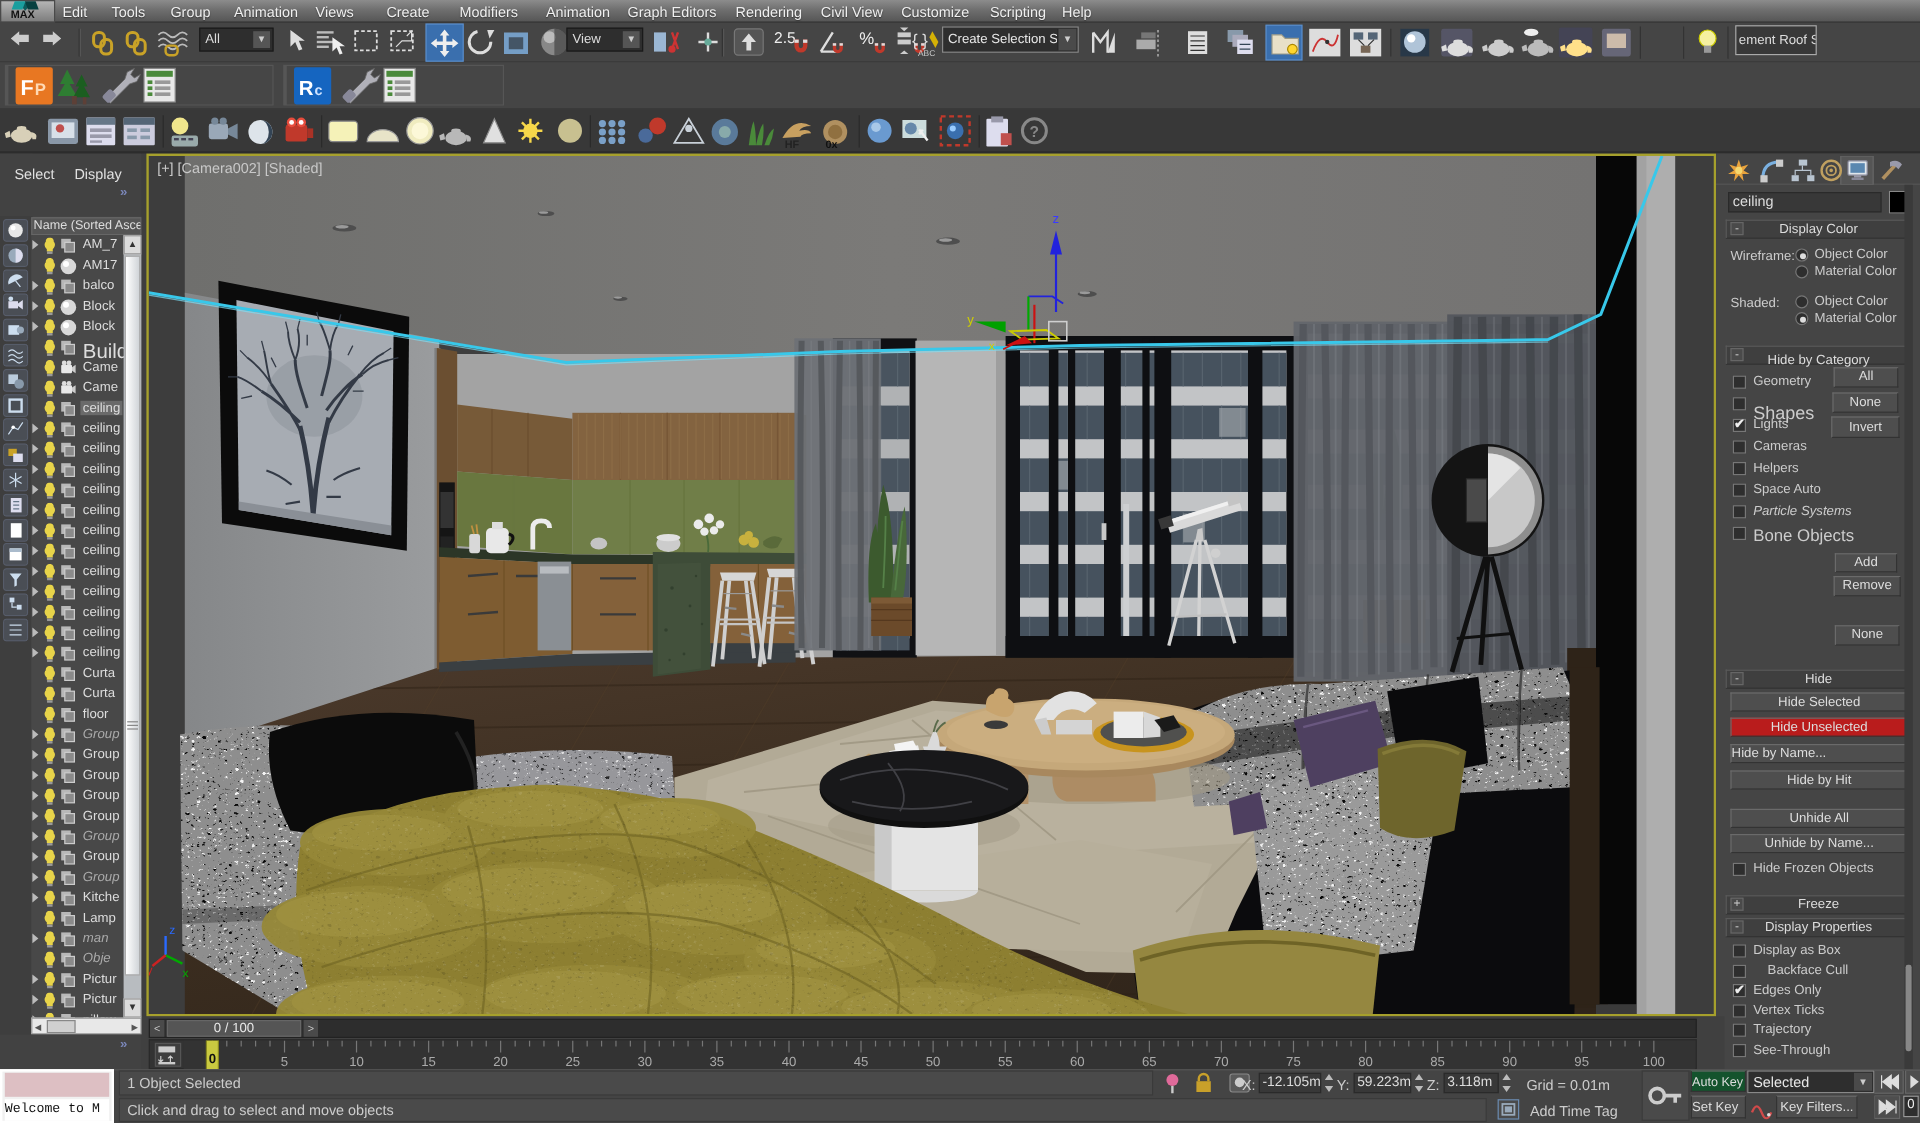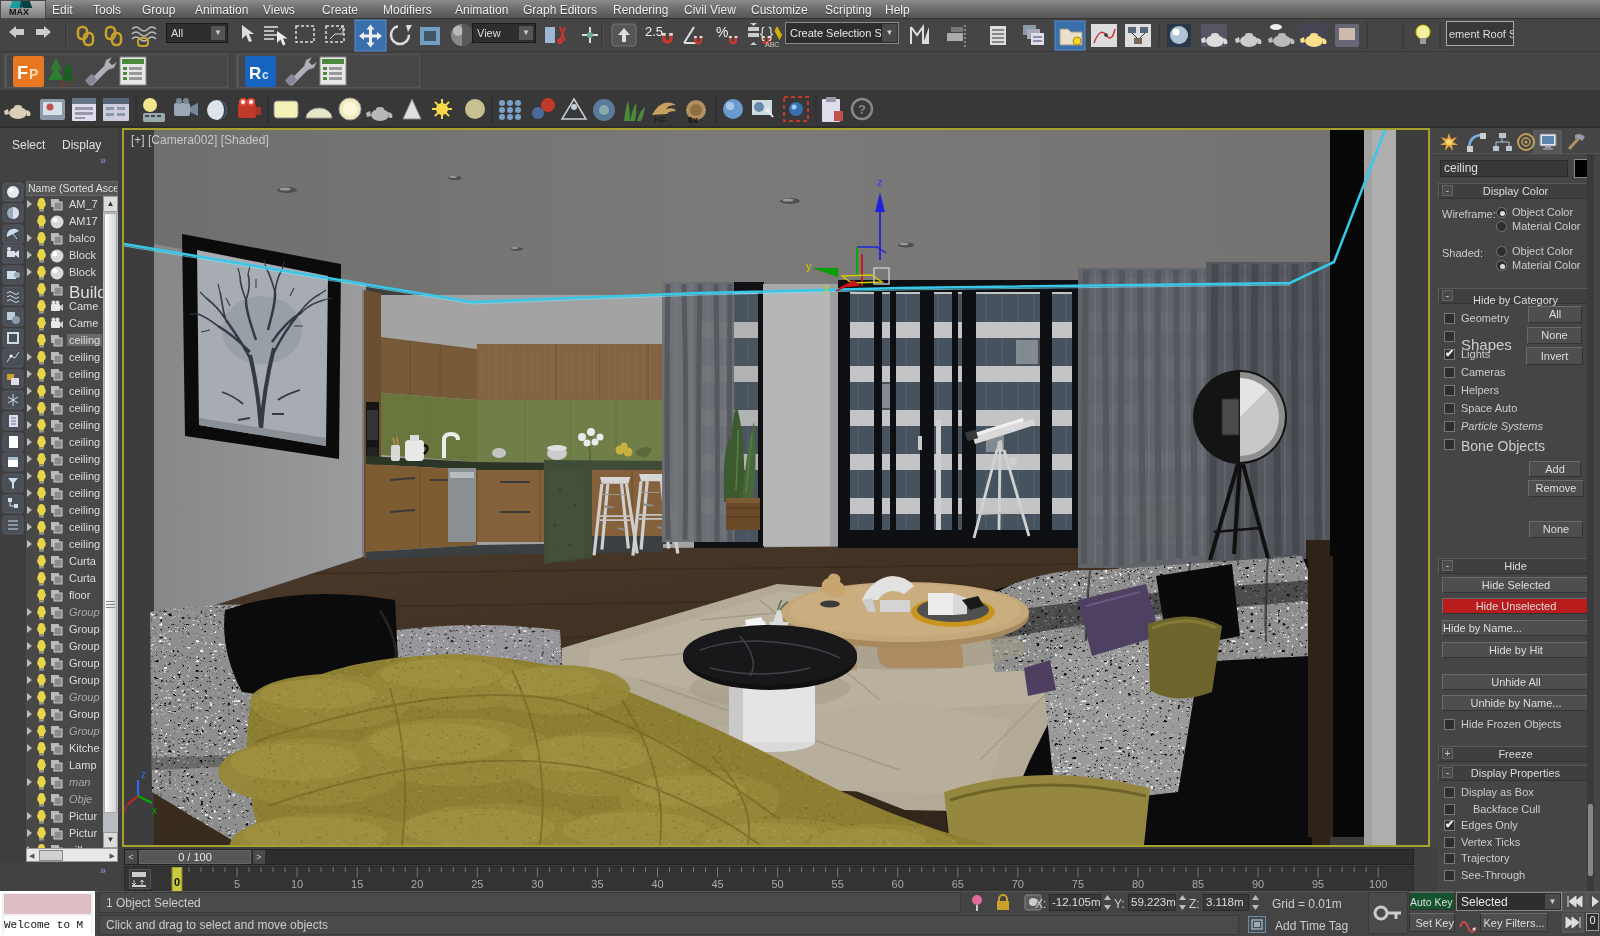--- a/index.html
+++ b/index.html
@@ -1876,21 +1876,21 @@
       <rect x="3" y="3" width="10" height="9" fill="none" stroke="#9ab" stroke-width="1.5"></rect>
       <rect x="5" y="5" width="6" height="5" fill="#9ab"></rect>
     </svg></div>
 <span class="abs" style="left:1275px;top:919px;color:#ccc;font-size:12px;">Add Time Tag</span>
 <div class="abs" style="left:1368px;top:892px;width:40px;height:42px;background:#4a4a4a;border:1px solid #3a3a3a;"><svg width="38" height="40">
       <circle cx="12" cy="20" r="6" fill="none" stroke="#ccc" stroke-width="3"></circle>
       <line x1="17" y1="20" x2="32" y2="20" stroke="#ccc" stroke-width="3"></line>
       <line x1="27" y1="20" x2="27" y2="26" stroke="#ccc" stroke-width="3"></line>
     </svg></div>
 <div class="abs" style="left:1409px;top:892px;width:46px;height:18px;background:#14532d;border:1px solid #333;border-top-color:#6a6a6a;color:#ddd;font-size:11px;text-align:left;line-height:18px;font-size:10.5px;">Auto Key</div>
-<div class="abs" style="left:1409px;top:913px;width:46px;height:19px;background:#4e4e4e;border:1px solid #333;border-top-color:#6a6a6a;color:#ddd;font-size:11px;text-align:right;line-height:18px;">Set Key</div>
+<div class="abs" style="left:1409px;top:913px;width:46px;height:19px;background:#4e4e4e;border:1px solid #333;border-top-color:#6a6a6a;color:#ddd;font-size:11px;text-align:left;line-height:18px;">Set Key</div>
 <div class="abs" style="left:1456px;top:892px;width:106px;height:19px;background:#2e2e2e;border:1px solid #888;color:#e8e8e8;font-size:12px;padding:2px 4px;">Selected<span class="abs" style="right:1px;top:1px;width:15px;height:15px;background:#4a4a4a;color:#ccc;font-size:8px;text-align:center;line-height:15px;">▼</span></div>
 <svg class="abs" style="left:1458px;top:913px;" width="20" height="20">
     <path d="M2 14 q4 -10 8 0 t8 0" stroke="#d04a4a" stroke-width="2" fill="none"></path>
     <circle cx="16" cy="16" r="1.5" fill="#ddd"></circle>
   </svg>
 <div class="abs" style="left:1480px;top:913px;width:68px;height:19px;background:#4e4e4e;border:1px solid #333;border-top-color:#6a6a6a;color:#ddd;font-size:11px;text-align:center;line-height:18px;">Key Filters...</div>
 <svg class="abs" style="left:1562px;top:892px;" width="38px" height="20">
     <rect x="0" y="0" width="24" height="19" fill="#4e4e4e" stroke="#666"></rect>
     <path d="M14 4 L7 9.5 L14 15 Z M20 4 L13 9.5 L20 15 Z M6 4 v11" stroke="#ddd" fill="#ddd" stroke-width="1"></path>
     <rect x="26" y="0" width="14" height="19" fill="#4e4e4e" stroke="#666"></rect>

